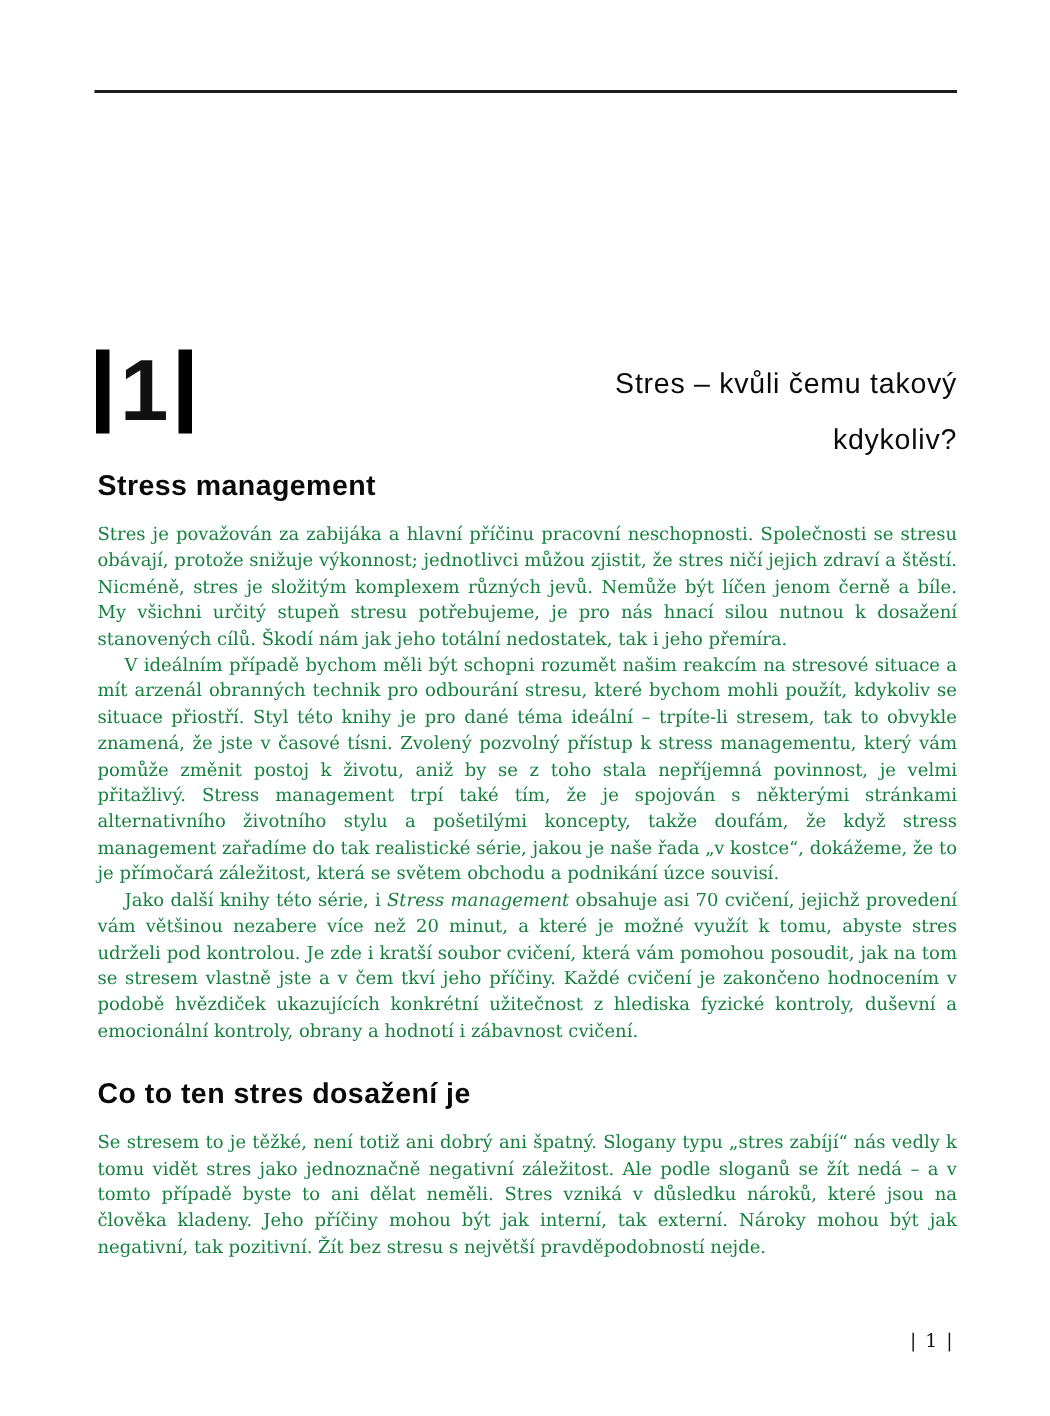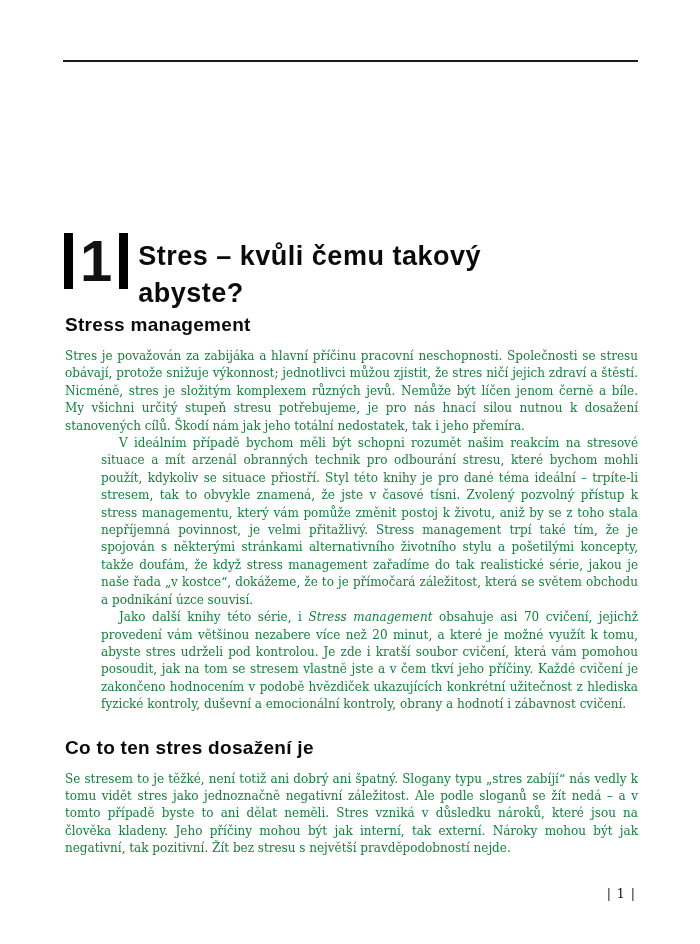--- a/index.html
+++ b/index.html
@@ -49,24 +49,24 @@
     font-family: "Liberation Sans", sans-serif;
     font-weight: bold;
     font-size: 58px;
     line-height: 56px;
     letter-spacing: 0;
   }
   .ch-title {
     flex: 1 1 auto;
     margin-left: 10px;
     padding-top: 6px;
-    text-align: left;
+    text-align: right;
     font-family: "Liberation Sans", sans-serif;
-    font-weight: bold;
-    font-size: 27px;
+    font-weight: normal;
+    font-size: 19px;
     line-height: 37px;
     letter-spacing: 0.5px;
     color: #0a0a0a;
   }
   
   .content {
     position: absolute;
     left: 65px;
     top: 314px;
     width: 573px;
@@ -85,21 +85,20 @@
   }
   .content p {
     margin: 0;
     font-size: 12px;
     line-height: 17.4px;
     text-align: justify;
     color: #15803d;
   }
   .content p.indent {
     text-indent: 18px;
-    margin-left: 36px;
   }
   .content p em {
     font-style: italic;
   }
   .page-num {
     position: absolute;
     top: 886px;
     right: 64px;
     font-size: 12.5px;
     color: #161616;
@@ -114,21 +113,21 @@
   <div class="top-rule"></div>
 
   <div class="chapter">
     <div class="ch-num">
       <span class="ch-bar"></span>
       <span class="ch-digit">1</span>
       <span class="ch-bar"></span>
     </div>
     <div class="ch-title">
       <div>Stres – kvůli čemu takový</div>
-      <div>abyste?</div>
+      <div>kdykoliv?</div>
     </div>
   </div>
 
   <div class="content">
 
     <h2 class="sec-heading">Stress management</h2>
 
     <p>
       <span>Stres je považován za zabijáka a hlavní příčinu pracovní neschopnosti. Společnosti se stresu obávají, protože snižuje výkonnost; jednotlivci můžou zjistit, že stres ničí jejich zdraví a štěstí. Nicméně, stres je složitým komplexem různých jevů. Nemůže být líčen jenom černě a bíle. My všichni určitý stupeň stresu potřebujeme, je pro nás hnací silou nutnou k dosažení stanovených cílů. Škodí nám jak jeho totální nedostatek, tak i jeho přemíra.</span>
     </p>

